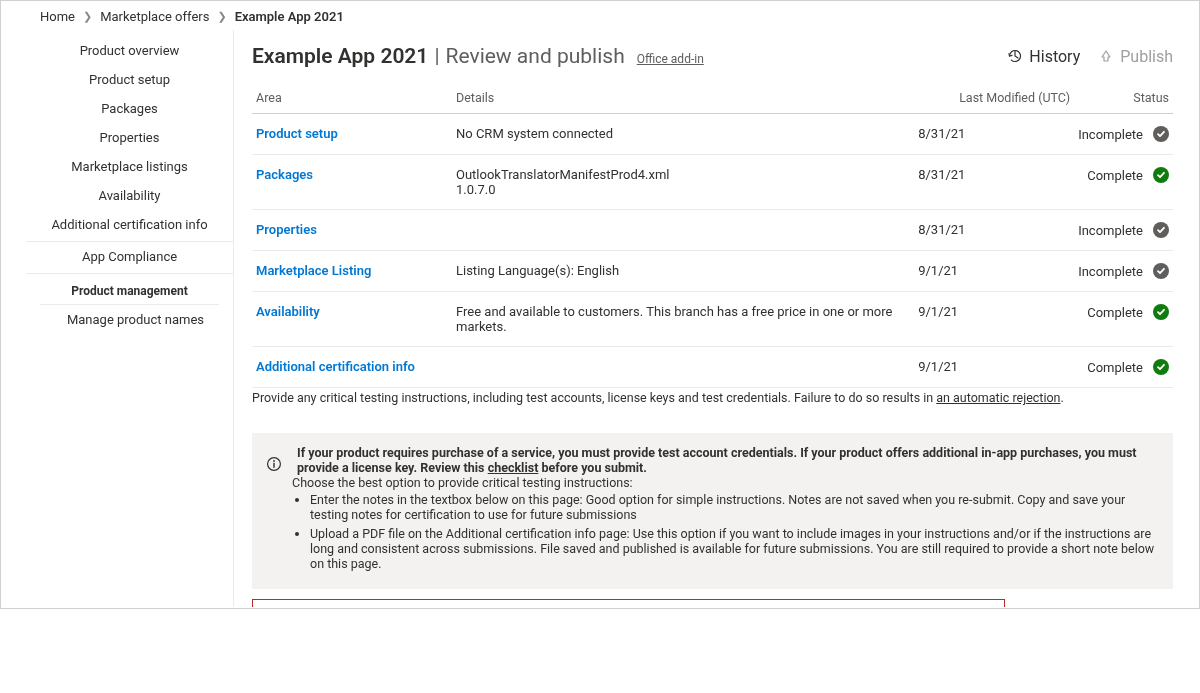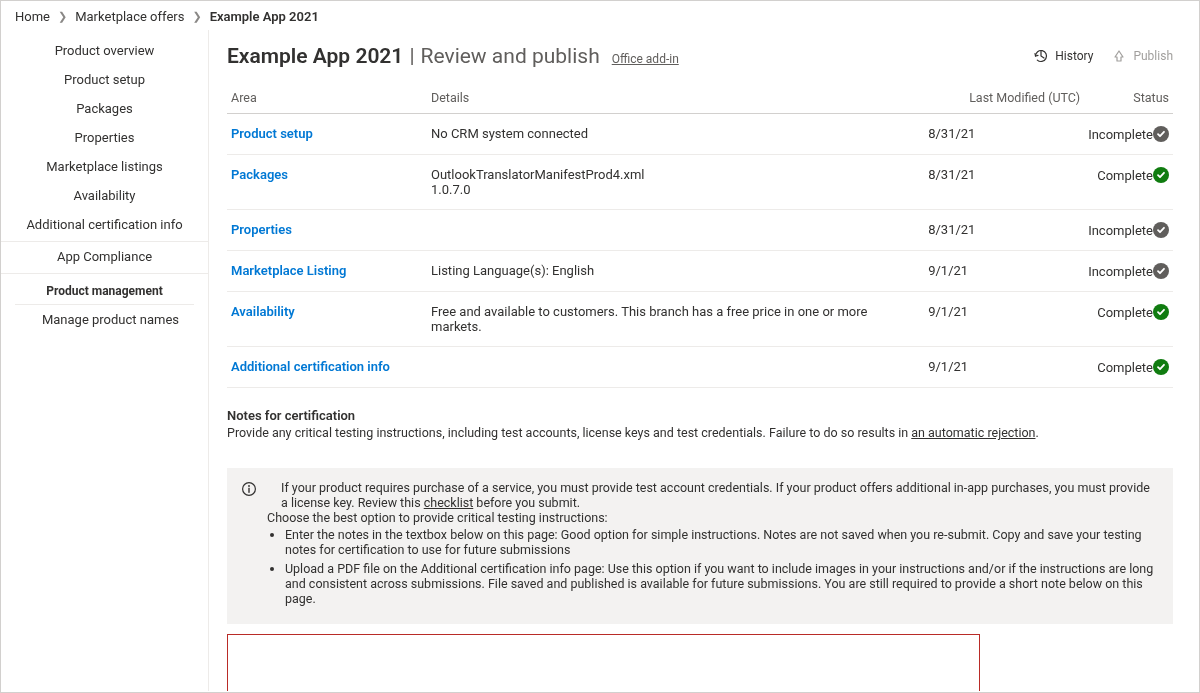--- a/index.html
+++ b/index.html
@@ -16,24 +16,25 @@
   * { box-sizing: border-box; }
   html, body { margin:0; padding:0; }
   body {
     font-family: "Segoe UI", -apple-system, BlinkMacSystemFont, Roboto, Helvetica, Arial, sans-serif;
     font-size: 13px;
     color: var(--text);
     background: #fff;
   }
   .frame {
     width: 1200px;
-    height: 693px;
+    height: 609px;
     border: 1px solid #d2d0ce;
     overflow: hidden;
     position: relative;
+    padding-left: 25px;
   }
 
   
   .breadcrumb {
     display: flex;
     align-items: center;
     gap: 8px;
     padding: 8px 14px 6px;
     font-size: 13px;
     color: var(--text);
@@ -73,21 +74,21 @@
 
   
   .main { flex:1; padding: 8px 26px 20px 18px; overflow:hidden; }
   .title-row { display:flex; align-items:center; justify-content:space-between; margin: 6px 0 18px; }
   .title-left { display:flex; align-items:baseline; gap:6px; flex-wrap:wrap; }
   .app-name { font-size: 21px; font-weight:600; }
   .title-sep { font-size: 21px; color: var(--muted); font-weight:400; }
   .page-name { font-size: 21px; color: var(--muted); font-weight:400; }
   .subtitle { font-size: 12px; color: var(--muted); margin-left: 6px; text-decoration: underline; }
   .title-actions { display:flex; gap:18px; align-items:center; }
-  .cmd { display:flex; align-items:center; gap:6px; font-size:12px; cursor:pointer; }
+  .cmd { display:flex; align-items:center; gap:6px; font-size:16px; cursor:pointer; }
   .cmd.disabled { color:#a19f9d; cursor:default; }
   .cmd svg { display:block; }
 
   
   table.review { width:100%; border-collapse: collapse; font-size:13px; }
   table.review thead th {
     text-align:left; font-weight:400; color:var(--muted);
     padding: 4px 4px 8px; border-bottom:1px solid var(--border2);
     font-size: 12.5px;
   }
@@ -95,37 +96,37 @@
   table.review th.col-date { width: 160px; text-align: right; }
   table.review th.col-area { width: 200px; }
   table.review td {
     padding: 12px 4px;
     border-bottom:1px solid var(--border);
     vertical-align: top;
   }
   table.review td.col-area a { color: var(--link); font-weight:600; text-decoration:none; }
   table.review td.col-details { color: var(--text); }
   table.review td.col-details .line2 { display:block; }
-  .status-wrap { display:inline-flex; align-items:center; justify-content:flex-end; }
+  .status-wrap { display:inline-flex; align-items:center; gap:10px; justify-content:flex-end; }
   .status-icon { width:16px; height:16px; border-radius:50%; display:inline-flex; align-items:center; justify-content:center; }
   .status-icon.complete { background: var(--green); }
   .status-icon.incomplete { background: var(--grey-status); }
   .status-icon svg { stroke:#fff; }
 
   
   .section-title { font-size: 13px; font-weight:600; margin-top: 20px; }
   .section-desc { font-size: 12.5px; color: var(--text); margin: 2px 0 28px; }
   .section-desc .ul { text-decoration: underline; }
 
   .info-box {
     background: var(--bg-grey);
     padding: 12px 14px 14px 14px;
     font-size: 12.5px;
   }
-  .info-row1 { display:flex; gap:24px; align-items:flex-start; }
+  .info-row1 { display:flex; gap:15px; align-items:flex-end;font-weight:bold; }
   .info-icon { flex:0 0 16px; margin-top:1px; }
   .info-text .ul { text-decoration: underline; }
   .info-choose { margin: 0 0 2px 26px; }
   .info-list { margin: 2px 0 0 26px; padding-left: 18px; }
   .info-list li { margin-bottom: 4px; }
 
   textarea.notes {
     width: 753px;
     height: 110px;
     margin-top: 10px;
@@ -289,21 +290,20 @@
                     <svg width="10" height="10" viewBox="0 0 10 10">
                       <path d="M2 5.2l2 2 4-4.4" fill="none" stroke-width="1.8" stroke-linecap="round" stroke-linejoin="round"></path>
                     </svg>
                   </span>
                 </span></td>
             </tr>
           </tbody>
       </table>
 
       
-      <div class="section-title">Notes for certification</div>
       <div class="section-desc">
         <span>Provide any critical testing instructions, including test accounts, license keys and test credentials. Failure to do so results in </span><span class="ul">an automatic rejection</span><span>.</span>
       </div>
 
       <div class="info-box">
         <div class="info-row1">
           <span class="info-icon">
             <svg width="16" height="16" viewBox="0 0 16 16">
                 <circle cx="8" cy="8" r="6.4" fill="none" stroke="#323130" stroke-width="1.2"></circle>
                 <circle cx="8" cy="5" r="0.9" fill="#323130"></circle>

